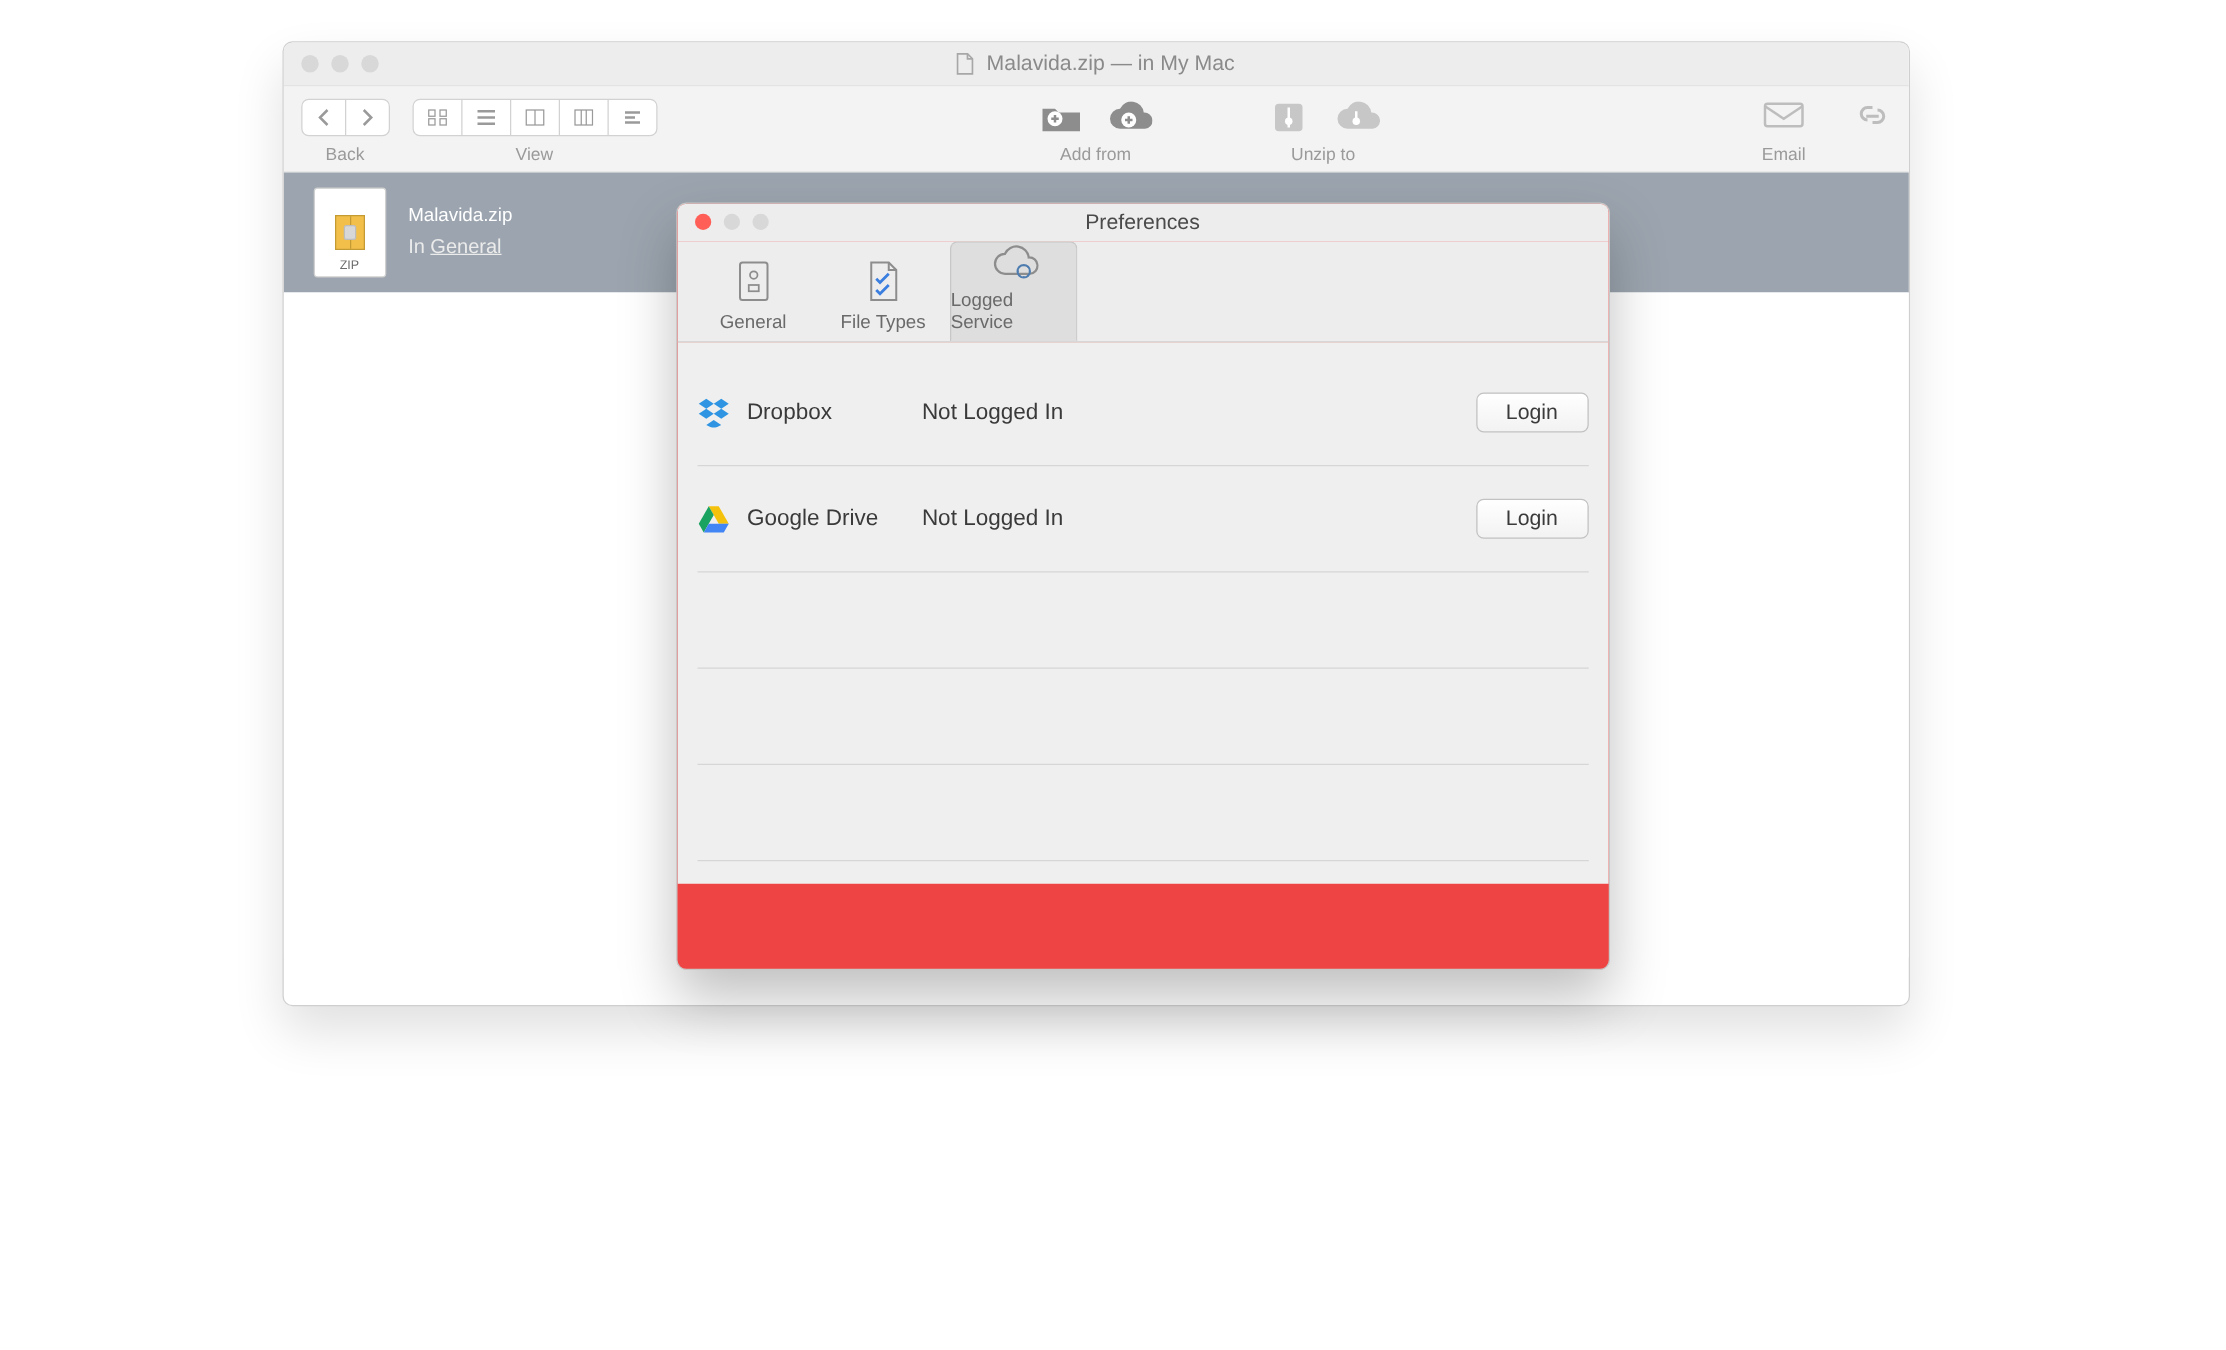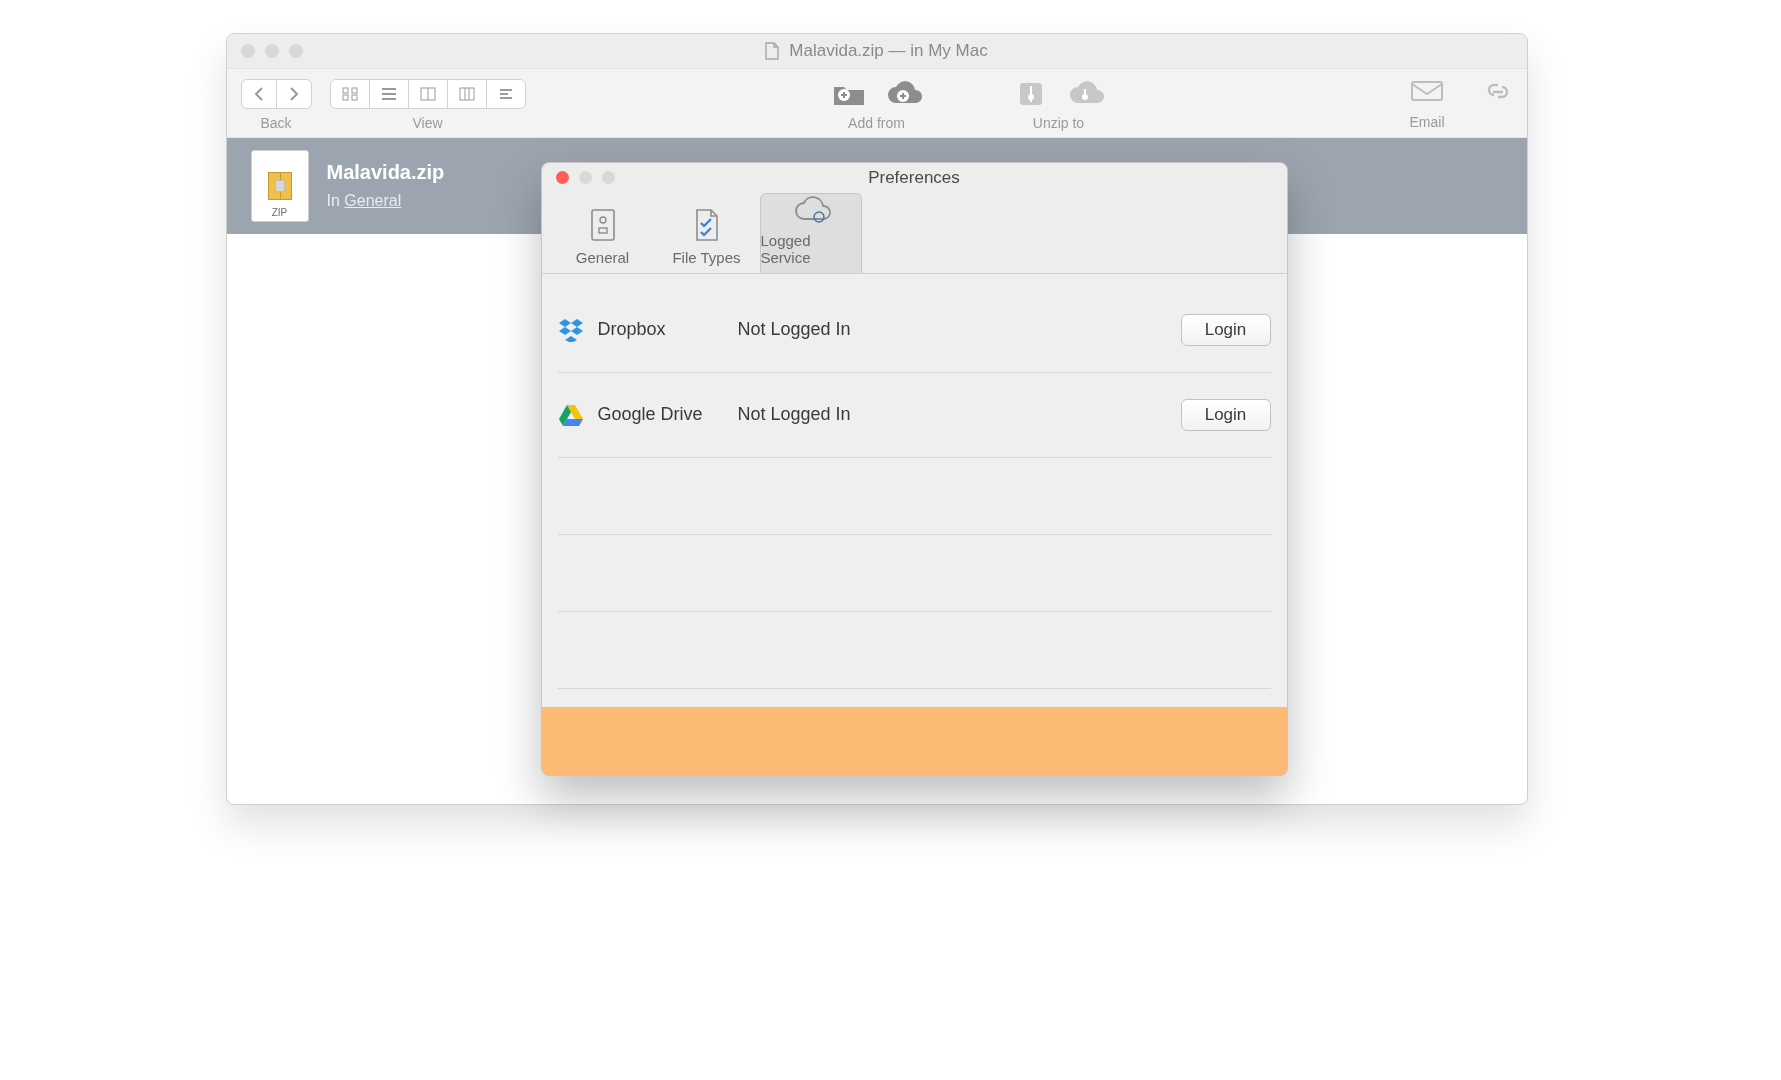--- a/index.html
+++ b/index.html
@@ -6,21 +6,21 @@
 .stage{position:relative;width:1781px;height:855px;display:flex;align-items:center;justify-content:center;background:#fff}
 .frame{position:relative;width:1410px;height:850px;display:flex;align-items:flex-start;justify-content:center}
 
 .main-window{position:absolute;top:30px;left:40px;width:1300px;height:770px;border:1px solid #cfcfcf;border-radius:8px;background:#fff;box-shadow:0 20px 40px rgba(0,0,0,.12);overflow:hidden}
 .mw-titlebar{height:34px;display:flex;align-items:center;background:#eeeded;position:relative;border-bottom:1px solid #e3e3e3}
 .traffic{display:flex;gap:10px;margin-left:14px}
 .dot{width:14px;height:14px;border-radius:50%;background:#d8d8d8}
 .mw-title{position:absolute;left:0;right:0;display:flex;align-items:center;justify-content:center;gap:10px;pointer-events:none;color:#8a8a8a;font-size:17px}
 .mw-title .doc-icon svg{display:block}
 .mw-toolbar{background:#f4f3f3;border-bottom:1px solid #e3e3e3;padding:10px 14px 6px}
-.mw-toolbar-row{display:flex;align-items:flex-start}
+.mw-toolbar-row{display:flex;align-items:flex-end}
 .nav-group{display:flex;flex-direction:column;align-items:center}
 .seg{display:flex;border:1px solid #d2d2d2;border-radius:6px;overflow:hidden;background:#fff}
 .seg .btn{width:34px;height:28px;display:flex;align-items:center;justify-content:center;color:#8d8d8d}
 .seg .btn + .btn{border-left:1px solid #d2d2d2}
 .nav-label{font-size:14px;color:#9a9a9a;margin-top:6px}
 .view-group{display:flex;flex-direction:column;align-items:center;margin-left:18px}
 .view-seg .btn{width:38px}
 .center-group{flex:1;display:flex;justify-content:center;gap:88px}
 .toolbar-item{display:flex;flex-direction:column;align-items:center}
 .pair{display:flex;align-items:center;gap:14px;color:#8d8d8d}
@@ -28,27 +28,27 @@
 .tlabel{font-size:14px;color:#9a9a9a;margin-top:6px}
 .right-group{display:flex;align-items:flex-start;gap:38px}
 .mw-body{display:flex;height:calc(100% - 34px - 80px - 28px)}
 .mw-row{display:flex;align-items:center;gap:18px;background:#9ca5af;color:#fff;padding:12px 24px;width:100%}
 .mw-row .fileicon{width:56px;height:70px;background:#fff;border:1px solid #d0d0d0;border-radius:3px;position:relative;display:flex;align-items:center;justify-content:center}
 .mw-row .fileicon::after{content:"ZIP";position:absolute;bottom:3px;left:0;right:0;text-align:center;font-size:10px;color:#6b6b6b}
 .mw-row .zipbox{width:22px;height:26px;background:#f2c04a;border:1px solid #c49a34;position:relative}
 .mw-row .zipbox::before{content:"";position:absolute;top:0;bottom:0;left:50%;width:1px;background:#c49a34}
 .mw-row .zipbox::after{content:"";position:absolute;top:50%;left:50%;width:8px;height:10px;background:#d7d7d7;border:1px solid #bdbdbd;border-radius:2px;transform:translate(-50%,-50%)}
 .mw-row .filetxt{display:flex;flex-direction:column;gap:8px}
-.mw-row .fname{font-weight:700;font-size:20px}
+.mw-row .fname{font-weight:400;font-size:15px}
 .mw-row .floc{font-size:16px;color:#ebebeb}
 .mw-row .floc .u{text-decoration:underline}
 .mw-content{flex:1;background:#fff}
 .mw-status{position:absolute;left:0;right:0;bottom:0;height:28px;display:flex;align-items:center;justify-content:center;background:#f4f3f3;border-top:1px solid #e3e3e3;color:#8a8a8a;font-size:14px}
 
-.pref-window{position:absolute;top:159px;left:355px;width:745px;height:612px;border:1px solid #c7c7c7;border-radius:8px;background:#fdba74;box-shadow:0 22px 45px rgba(0,0,0,.25);overflow:hidden}
+.pref-window{position:absolute;top:159px;left:355px;width:745px;height:612px;border:1px solid #c7c7c7;border-radius:8px;background:#ef4444;box-shadow:0 22px 45px rgba(0,0,0,.25);overflow:hidden}
 .pw-titlebar{height:30px;display:flex;align-items:center;background:#eeeded;position:relative}
 .pw-titlebar .dot{width:13px;height:13px}
 .pw-titlebar .dot.red{background:#ff5f57}
 .pw-title{position:absolute;left:0;right:0;text-align:center;color:#4a4a4a;font-size:17px;pointer-events:none}
 .pw-tabbar{display:flex;align-items:flex-end;background:#eeeded;border-bottom:1px solid #cfcfcf;padding:0 10px}
 .pw-tab{width:100px;height:72px;display:flex;flex-direction:column;align-items:center;justify-content:flex-end;gap:6px;color:#6a6a6a;font-size:15px;border-radius:6px 6px 0 0;border:1px solid transparent;margin-right:2px;padding-bottom:6px}
 .pw-tab.active{background:#dedede;border-color:#c7c7c7;border-bottom-color:#dedede}
 .pw-tab .ticon{height:36px;display:flex;align-items:center;justify-content:center}
 .pw-body{background:#f0efef;padding:14px 16px 18px}
 .svc-row{display:flex;align-items:center;height:84px;border-bottom:1px solid #d6d6d6}

